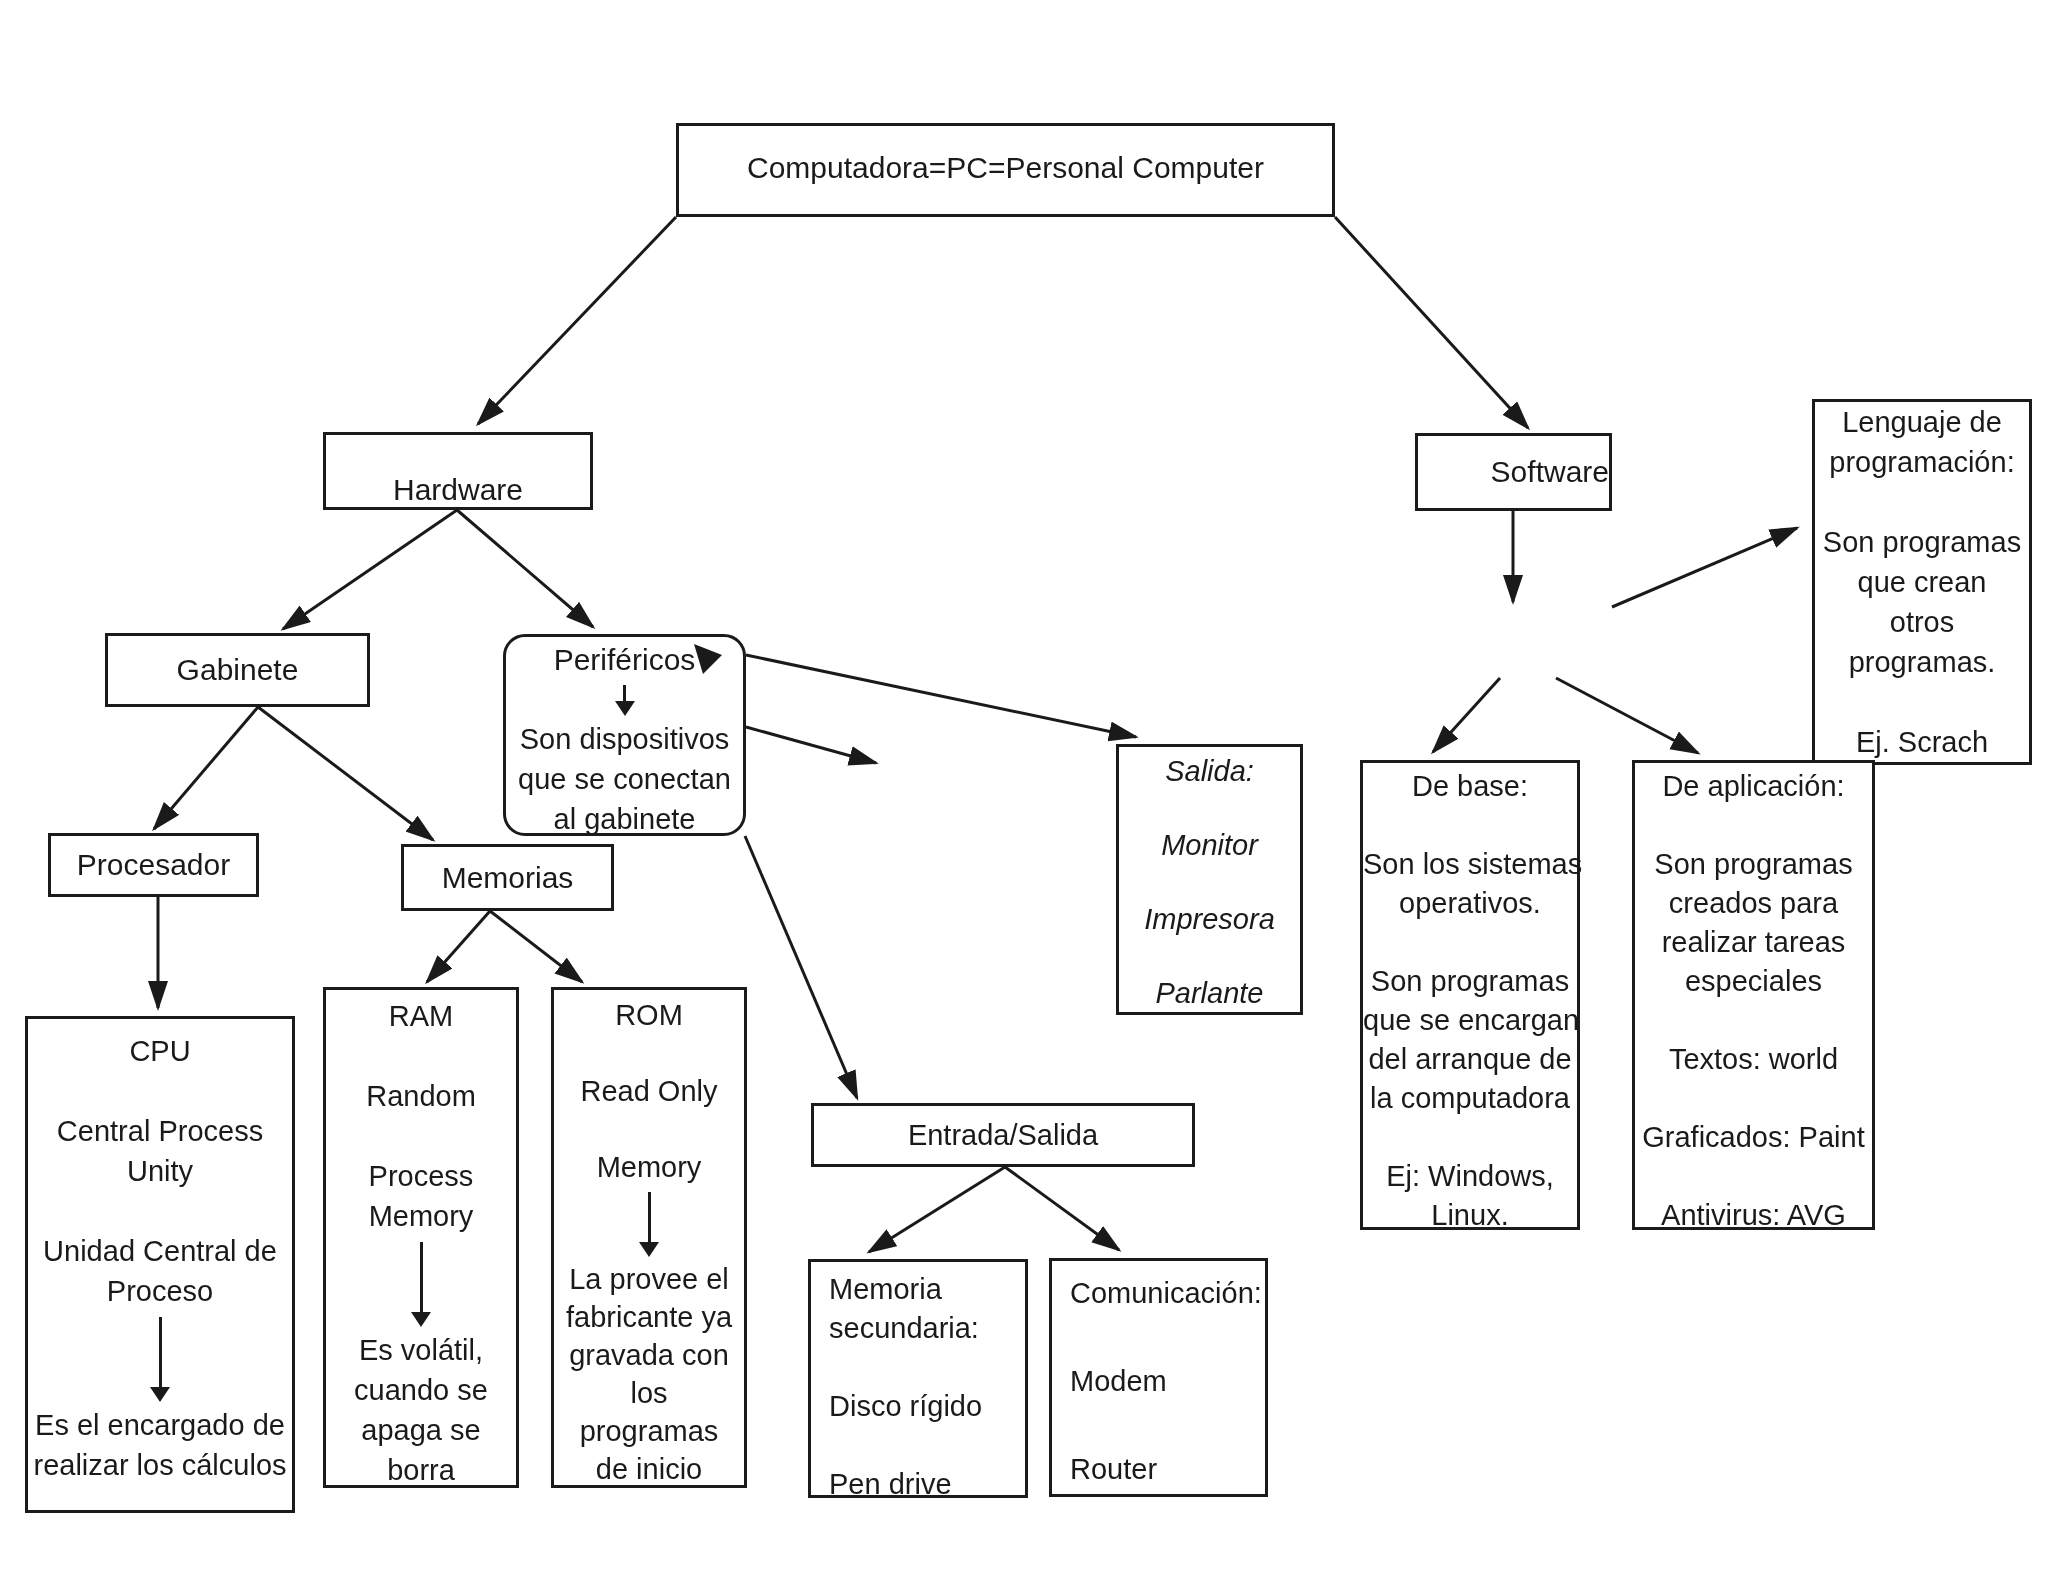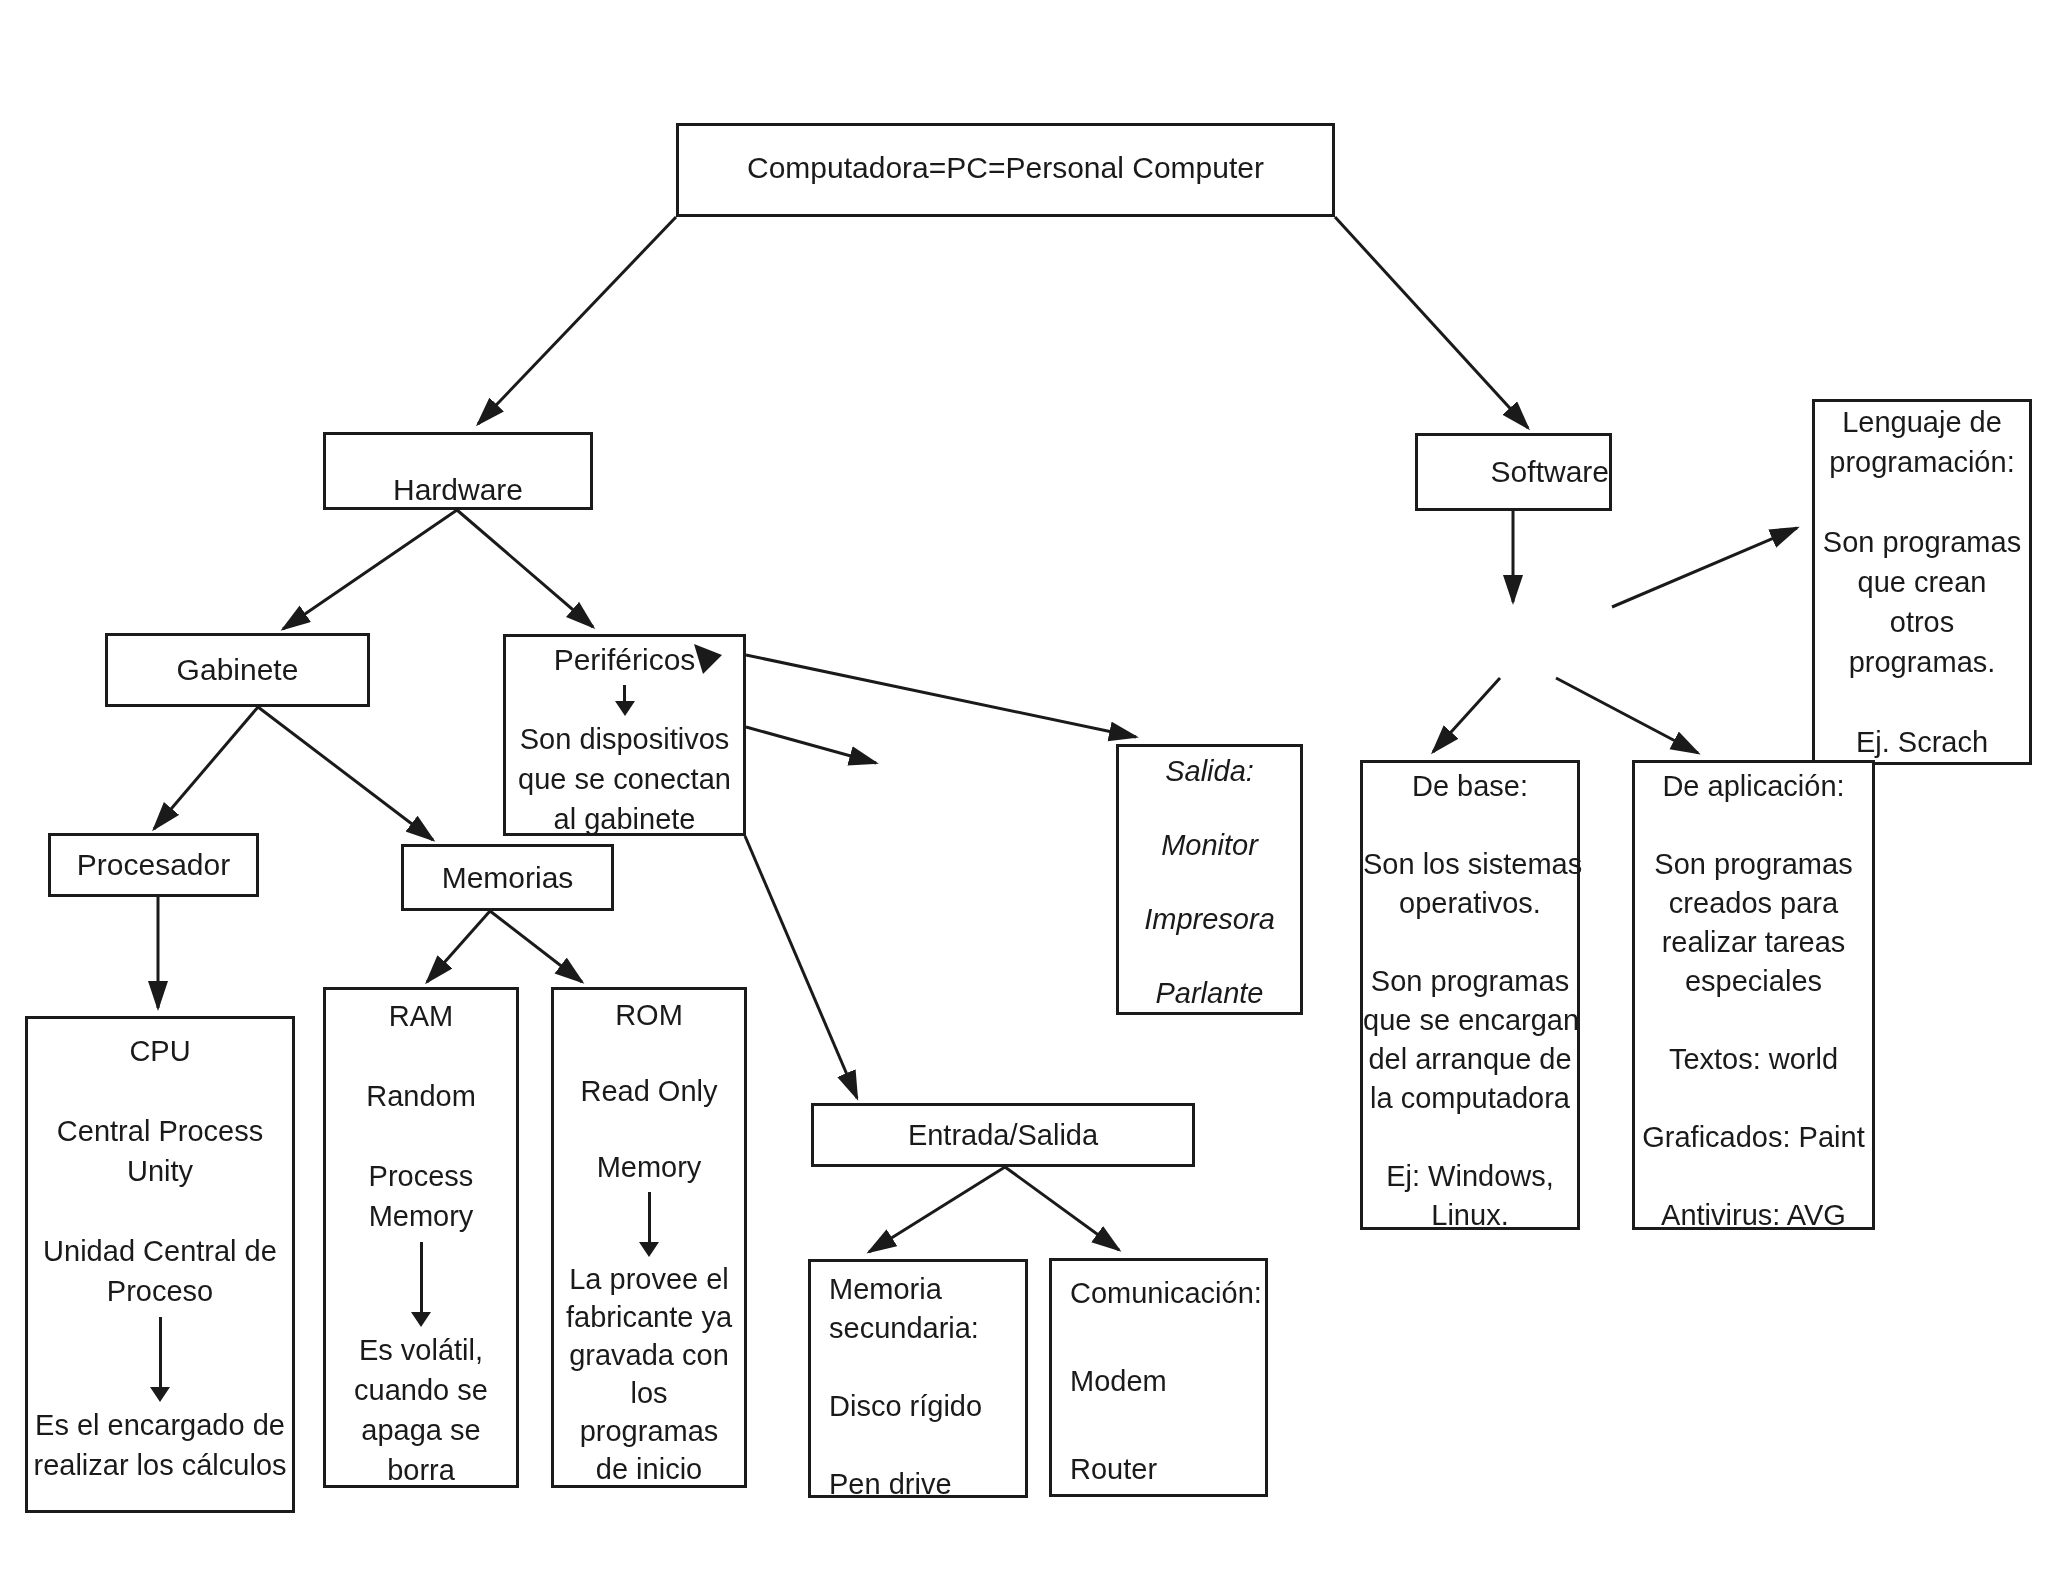--- a/index.html
+++ b/index.html
@@ -53,21 +53,21 @@
   </div>
 
   <div class="box single" style="left:1415px;top:433px;width:197px;height:78px;justify-content:flex-end;">
     <span>Software</span>
   </div>
 
   <div class="box single" style="left:105px;top:633px;width:265px;height:74px;">
     <span>Gabinete</span>
   </div>
 
-  <div class="box" style="left:503px;top:634px;width:243px;height:202px;padding-top:4px;--lh:40px;">
+  <div class="box" style="left:503px;top:634px;width:243px;height:202px;padding-top:4px;border-radius:22px;--lh:40px;">
     <div class="boxtitle">Periféricos</div>
     <div class="varrow" style="height:16px;"></div>
     <div class="lines">
         <div class="ln">Son dispositivos</div>
         <div class="ln">que se conectan</div>
         <div class="ln">al gabinete</div>
       </div>
   </div>
 
   <div class="box single" style="left:48px;top:833px;width:211px;height:64px;">

